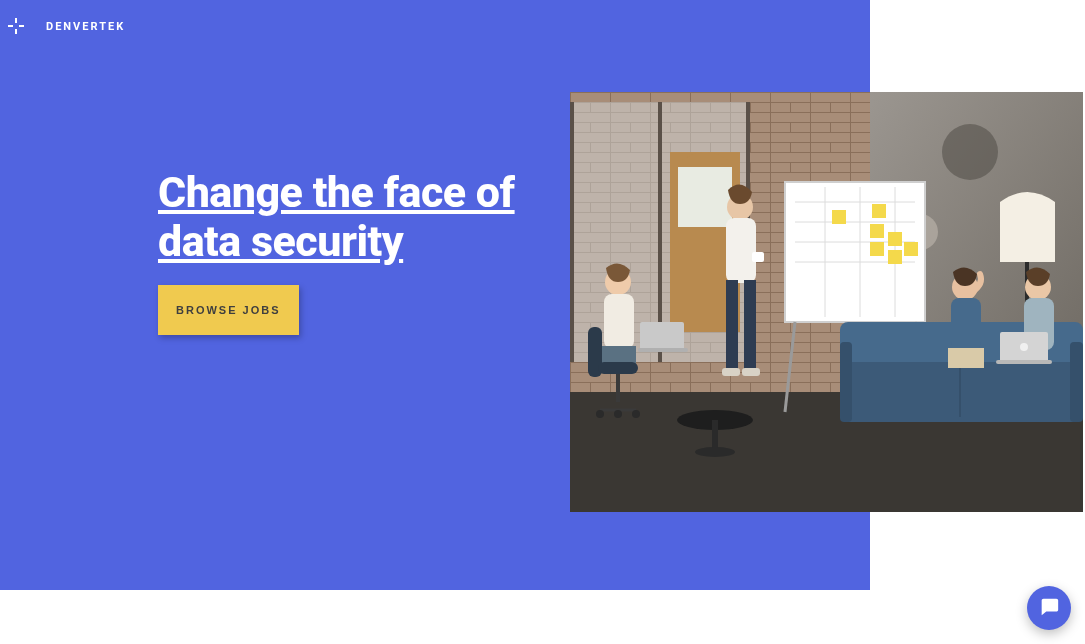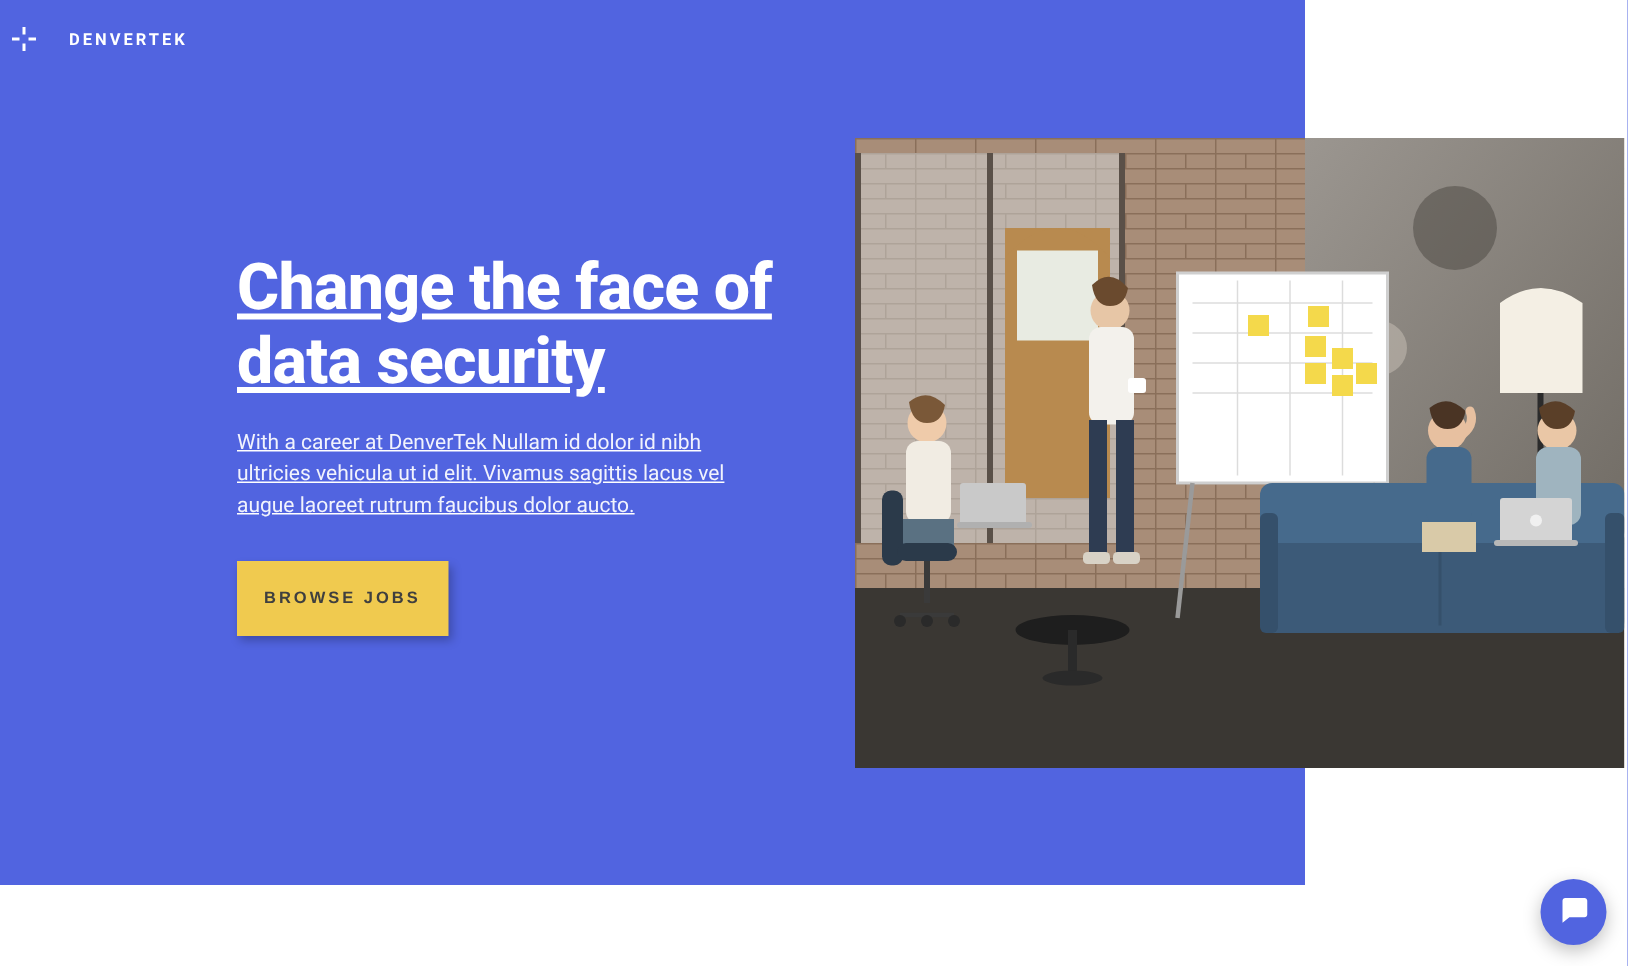--- a/index.html
+++ b/index.html
@@ -113,21 +113,20 @@
       <rect x="7" y="11" width="2" height="5" fill="#ffffff"></rect>
       <rect x="0" y="7" width="5" height="2" fill="#ffffff"></rect>
       <rect x="11" y="7" width="5" height="2" fill="#ffffff"></rect>
     </svg>
   </span>
   <span class="logo-text">DENVERTEK</span>
 </div>
 
 <div class="hero-content">
   <h1 class="hero-title">Change the face of data security</h1>
-  <p class="hero-subtitle">With a career at DenverTek Nullam id dolor id nibh ultricies vehicula ut id elit. Vivamus sagittis lacus vel augue laoreet rutrum faucibus dolor aucto.</p>
   <button class="cta-button">BROWSE JOBS</button>
 </div>
 
 <div class="hero-image">
   <svg viewBox="0 0 513 420" preserveAspectRatio="xMidYMid slice">
 
     <defs>
       <pattern id="brick" width="40" height="20" patternUnits="userSpaceOnUse">
         <rect width="40" height="20" fill="#a88d78"></rect>
         <rect width="40" height="1" fill="#8a6f5a"></rect>

